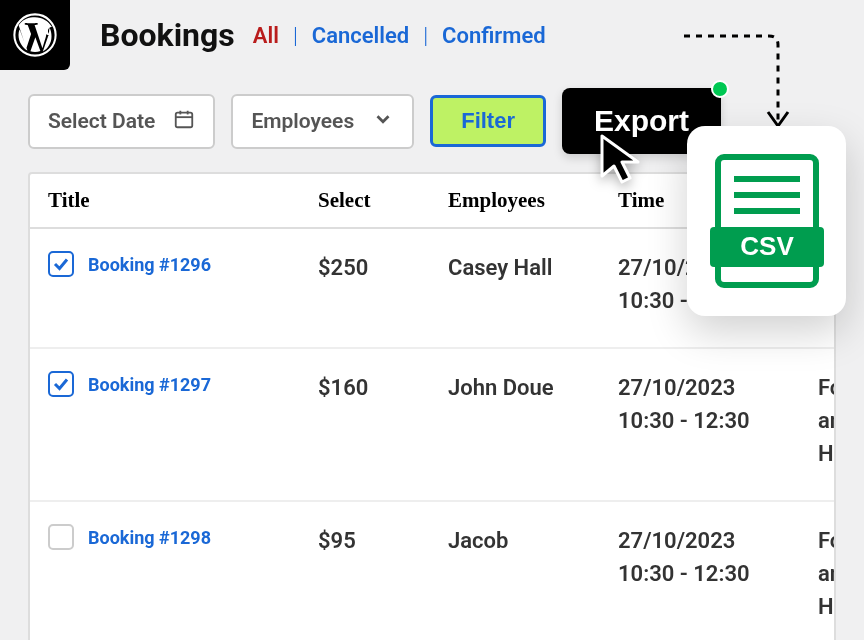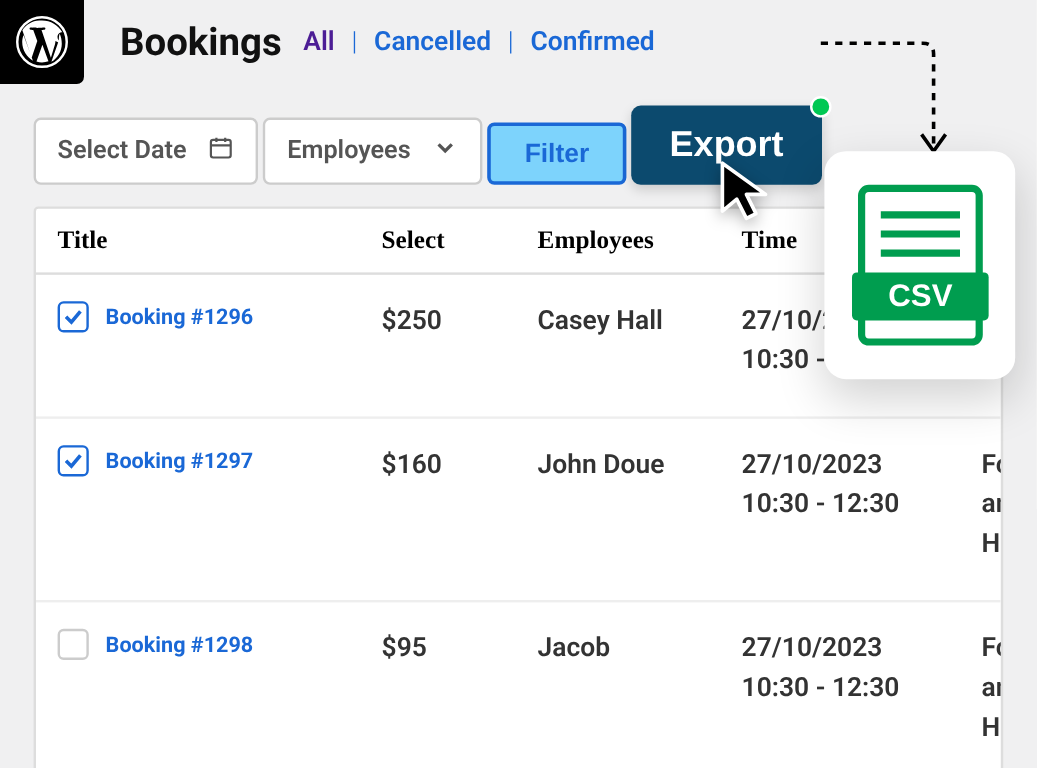--- a/index.html
+++ b/index.html
@@ -35,54 +35,54 @@
     margin-left: 12px;
   }
   .status-tabs {
     display: flex;
     align-items: center;
     gap: 14px;
     font-size: 22px;
     font-weight: 600;
   }
   .status-tab { cursor: pointer; }
-  .status-tab.all { color: #4c1d95; }
+  .status-tab.all { color: #b91c1c; }
   .status-tab.link { color: #1a68d6; }
   .sep { color: #1a68d6; font-weight: 300; }
   .toolbar {
     display: flex;
-    align-items: flex-end;
-    gap: 4px;
+    align-items: center;
+    gap: 16px;
     padding: 18px 28px 18px 28px;
   }
   .select-box {
     background: #fff;
     border: 2px solid #ccc;
     border-radius: 6px;
     padding: 12px 18px;
     display: flex;
     align-items: center;
     gap: 18px;
     font-size: 21px;
     font-weight: 600;
     color: #555;
     cursor: pointer;
   }
   .filter-btn {
-    background: #7dd3fc;
+    background: #bef264;
     border: 3px solid #1a68d6;
     color: #1a68d6;
     border-radius: 6px;
     padding: 10px 28px;
     font-size: 22px;
     font-weight: 700;
     cursor: pointer;
   }
   .export-btn {
-    background: #0c4a6e;
+    background: #000000;
     color: #fff;
     border: none;
     border-radius: 8px;
     padding: 16px 32px;
     font-size: 30px;
     font-weight: 700;
     cursor: pointer;
     position: relative;
     box-shadow: 0 4px 10px rgba(0,0,0,0.15);
   }

